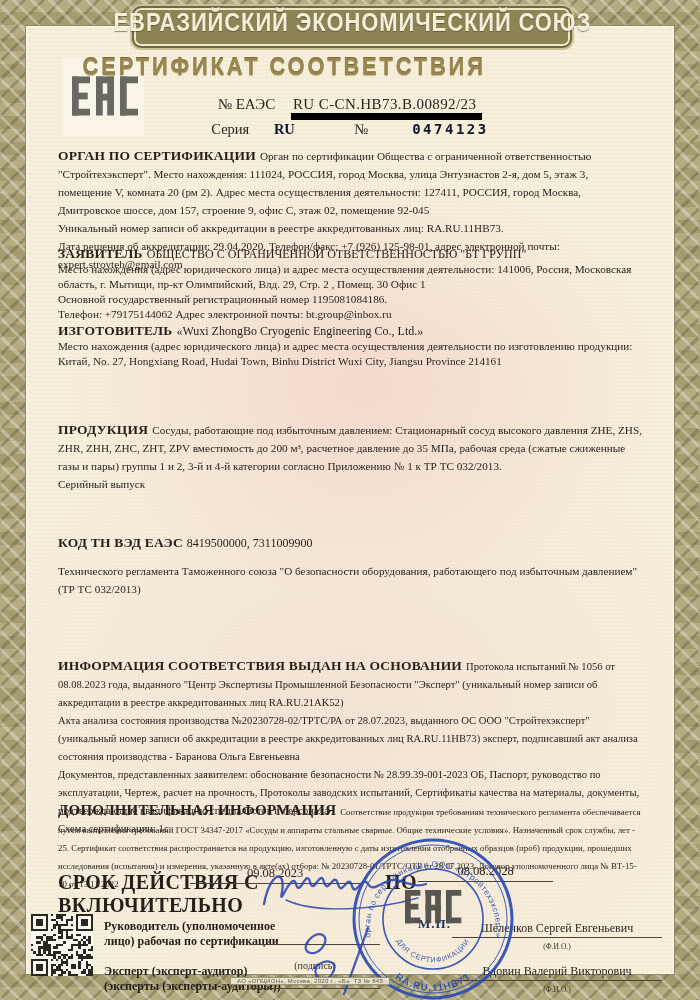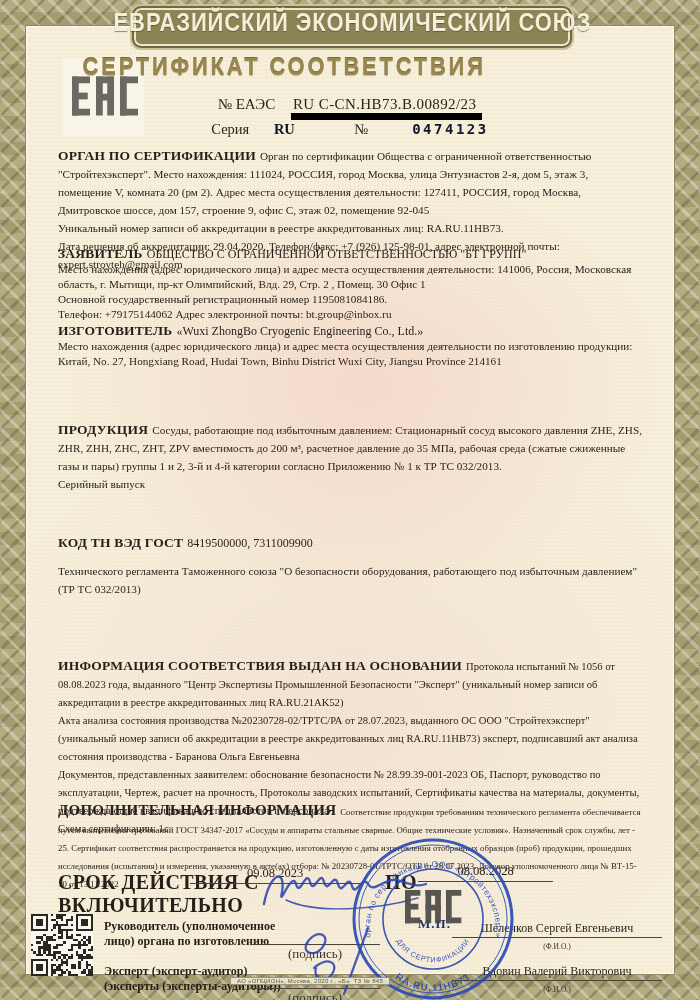--- a/index.html
+++ b/index.html
@@ -46,21 +46,21 @@
   .sec-body{font-size:11.2px;line-height:1.33;white-space:pre-line;}
   .sec-lead{font-size:12px;}
   .small-body{font-size:10.6px;line-height:1.3;}
   .tiny-body{font-size:8.8px;line-height:1.35;}
   .big-title{font-size:15px;}
   
   .v-label{position:absolute;left:58px;font-weight:bold;font-size:20px;letter-spacing:.4px;}
   .v-date{position:absolute;border-bottom:1px solid #4c443a;text-align:center;font-size:12.5px;padding-bottom:2px;}
   
   .sig-label{position:absolute;left:104px;width:190px;font-weight:bold;font-size:12px;line-height:1.25;white-space:pre-line;}
-  .sig-line{position:absolute;width:130px;border-top:1px solid #4c443a;text-align:center;font-size:13px;color:#3a332a;padding-top:1px;}
+  .sig-line{position:absolute;width:130px;border-top:1px solid #4c443a;text-align:center;font-size:10px;color:#3a332a;padding-top:15px;}
   .name{position:absolute;width:210px;text-align:center;font-size:12px;}
   .name .nm{display:block;border-bottom:1px solid #4c443a;padding-bottom:1px;}
   .name .cap{font-size:7.5px;color:#3a332a;}
   .imprint{position:absolute;left:230px;top:977px;font-family:"Liberation Sans",sans-serif;
     font-size:6px;color:#5c5642;background:rgba(240,235,215,.9);border:1px solid #9a9270;
     padding:0 6px;letter-spacing:.3px;}
   .mp{position:absolute;left:418px;top:916px;font-weight:bold;font-size:13px;color:#20306b;letter-spacing:1px;}
   svg{display:block;}
   .stamp{position:absolute;left:348px;top:834px;opacity:.92;}
   .handsig{position:absolute;}
@@ -127,21 +127,21 @@
   <span class="sec-body" style="display:block;">Место нахождения (адрес юридического лица) и адрес места осуществления деятельности по изготовлению продукции: Китай, No. 27, Hongxiang Road, Hudai Town, Binhu District Wuxi City, Jiangsu Province 214161</span>
 </p>
 
 <p class="sec" style="top:420px;">
   <span class="sec-title">ПРОДУКЦИЯ</span>
   <span class="sec-body">Сосуды, работающие под избыточным давлением: Стационарный сосуд высокого давления ZHE, ZHS, ZHR, ZHH, ZHC, ZHT, ZPV вместимость до 200 м³, расчетное давление до 35 МПа, рабочая среда (сжатые сжиженные газы и пары) группы 1 и 2, 3-й и 4-й категории согласно Приложению № 1 к ТР ТС 032/2013.
 Серийный выпуск</span>
 </p>
 
 <p class="sec" style="top:533px;">
-  <span class="sec-title">КОД ТН ВЭД ГОСТ</span>
+  <span class="sec-title">КОД ТН ВЭД ЕАЭС</span>
   <span class="sec-body" style="font-size:12px;">8419500000, 7311009900</span>
 </p>
 
 <p class="sec" style="top:561px;">
   <span class="sec-body">Технического регламента Таможенного союза "О безопасности оборудования, работающего под избыточным давлением" (ТР ТС 032/2013)</span>
 </p>
 
 <p class="sec" style="top:656px;">
   <span class="sec-title">ИНФОРМАЦИЯ СООТВЕТСТВИЯ  ВЫДАН НА ОСНОВАНИИ</span>
   <span class="sec-body small-body">Протокола испытаний № 1056 от 08.08.2023 года, выданного "Центр Экспертизы Промышленной Безопасности "Эксперт" (уникальный номер записи об аккредитации в реестре аккредитованных лиц RA.RU.21AK52)
@@ -367,21 +367,21 @@
     <rect x="2" y="2" width="3" height="3" fill="#2a2722"></rect>
     <rect x="18" y="0" width="7" height="7" fill="#2a2722"></rect>
     <rect x="19" y="1" width="5" height="5" fill="#faf7ef"></rect>
     <rect x="20" y="2" width="3" height="3" fill="#2a2722"></rect>
     <rect x="0" y="18" width="7" height="7" fill="#2a2722"></rect>
     <rect x="1" y="19" width="5" height="5" fill="#faf7ef"></rect>
     <rect x="2" y="20" width="3" height="3" fill="#2a2722"></rect>
   </svg>
 
 <div class="sig-label" style="top:919px;">Руководитель (уполномоченное
-лицо) органа по изготовлению</div>
+лицо) рабочая по сертификации</div>
 <div class="sig-line" style="left:250px;top:944px;">(подпись)</div>
 <div class="name" style="left:452px;top:921px;">
   <span class="nm">Шеленков Сергей Евгеньевич</span>
   <span class="cap">(Ф.И.О.)</span>
 </div>
 <div class="sig-label" style="top:964px;">Эксперт (эксперт-аудитор)
 (эксперты (эксперты-аудиторы))</div>
 <div class="sig-line" style="left:250px;top:988px;">(подпись)</div>
 <div class="name" style="left:452px;top:964px;">
   <span class="nm">Вдовин Валерий Викторович</span>

